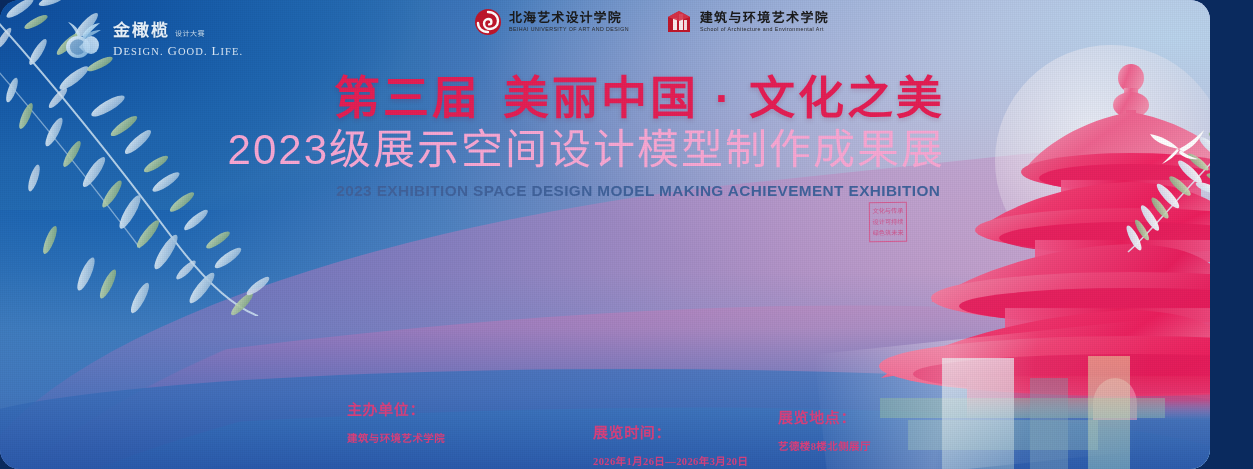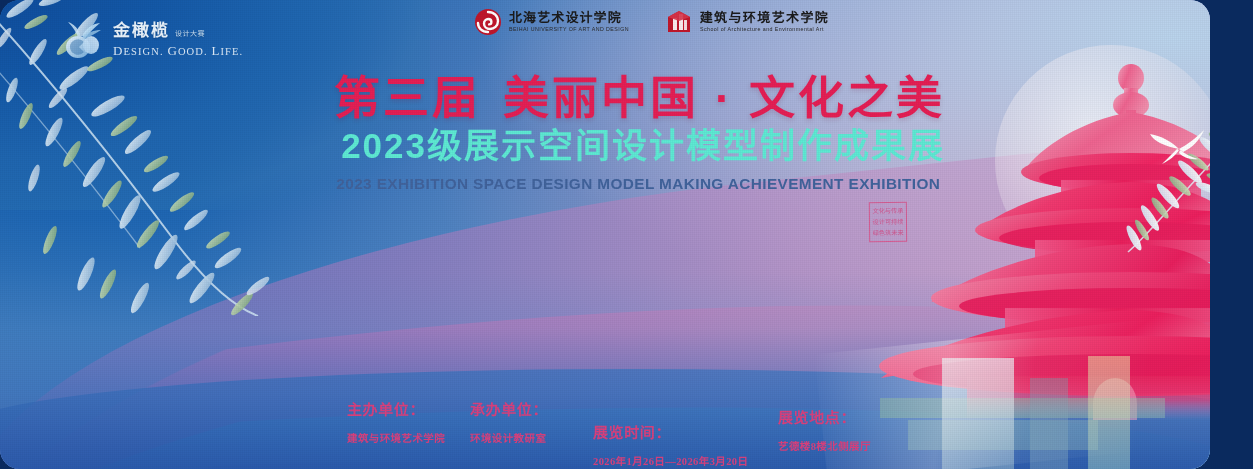--- a/index.html
+++ b/index.html
@@ -164,22 +164,22 @@
     font-family:"Liberation Sans","DejaVu Sans",sans-serif;
     font-weight:700;font-size:46px;line-height:1.05;
     color:#e51f55;letter-spacing:3px;
     text-shadow:0 2px 5px rgba(120,20,60,.18);
     white-space:nowrap;
   }
   .t1 .gap{display:inline-block;width:22px;}
   .t2{
     margin-top:5px;
     font-family:"Liberation Sans","DejaVu Sans",sans-serif;
-    font-weight:700;font-size:35px;line-height:1.1;
-    color:#5eead4;letter-spacing:2px;white-space:nowrap;
+    font-weight:400;font-size:42px;line-height:1.1;
+    color:#f9a8d4;letter-spacing:2px;white-space:nowrap;
   }
   .t3{
     margin-top:9px;
     font-size:15.5px;font-weight:700;color:#41639c;
     letter-spacing:.4px;white-space:nowrap;
     transform:scaleX(.99);
   }
 
   
   .seal{
@@ -515,24 +515,20 @@
     <div>文化与传承</div>
     <div>设计可持续</div>
     <div>绿色筑未来</div>
   </div>
 
   <div class="footer">
     <div class="fcol c1">
       <div class="lbl">主办单位：</div>
       <div class="val">建筑与环境艺术学院</div>
     </div>
-    <div class="fcol c2">
-      <div class="lbl">承办单位：</div>
-      <div class="val">环境设计教研室</div>
-    </div>
     <div class="fcol c3">
       <div class="lbl">展览时间：</div>
       <div class="val">2026年1月26日—2026年3月20日</div>
     </div>
     <div class="fcol c4">
       <div class="lbl">展览地点：</div>
       <div class="val">艺德楼8楼北侧展厅</div>
     </div>
   </div>
 

